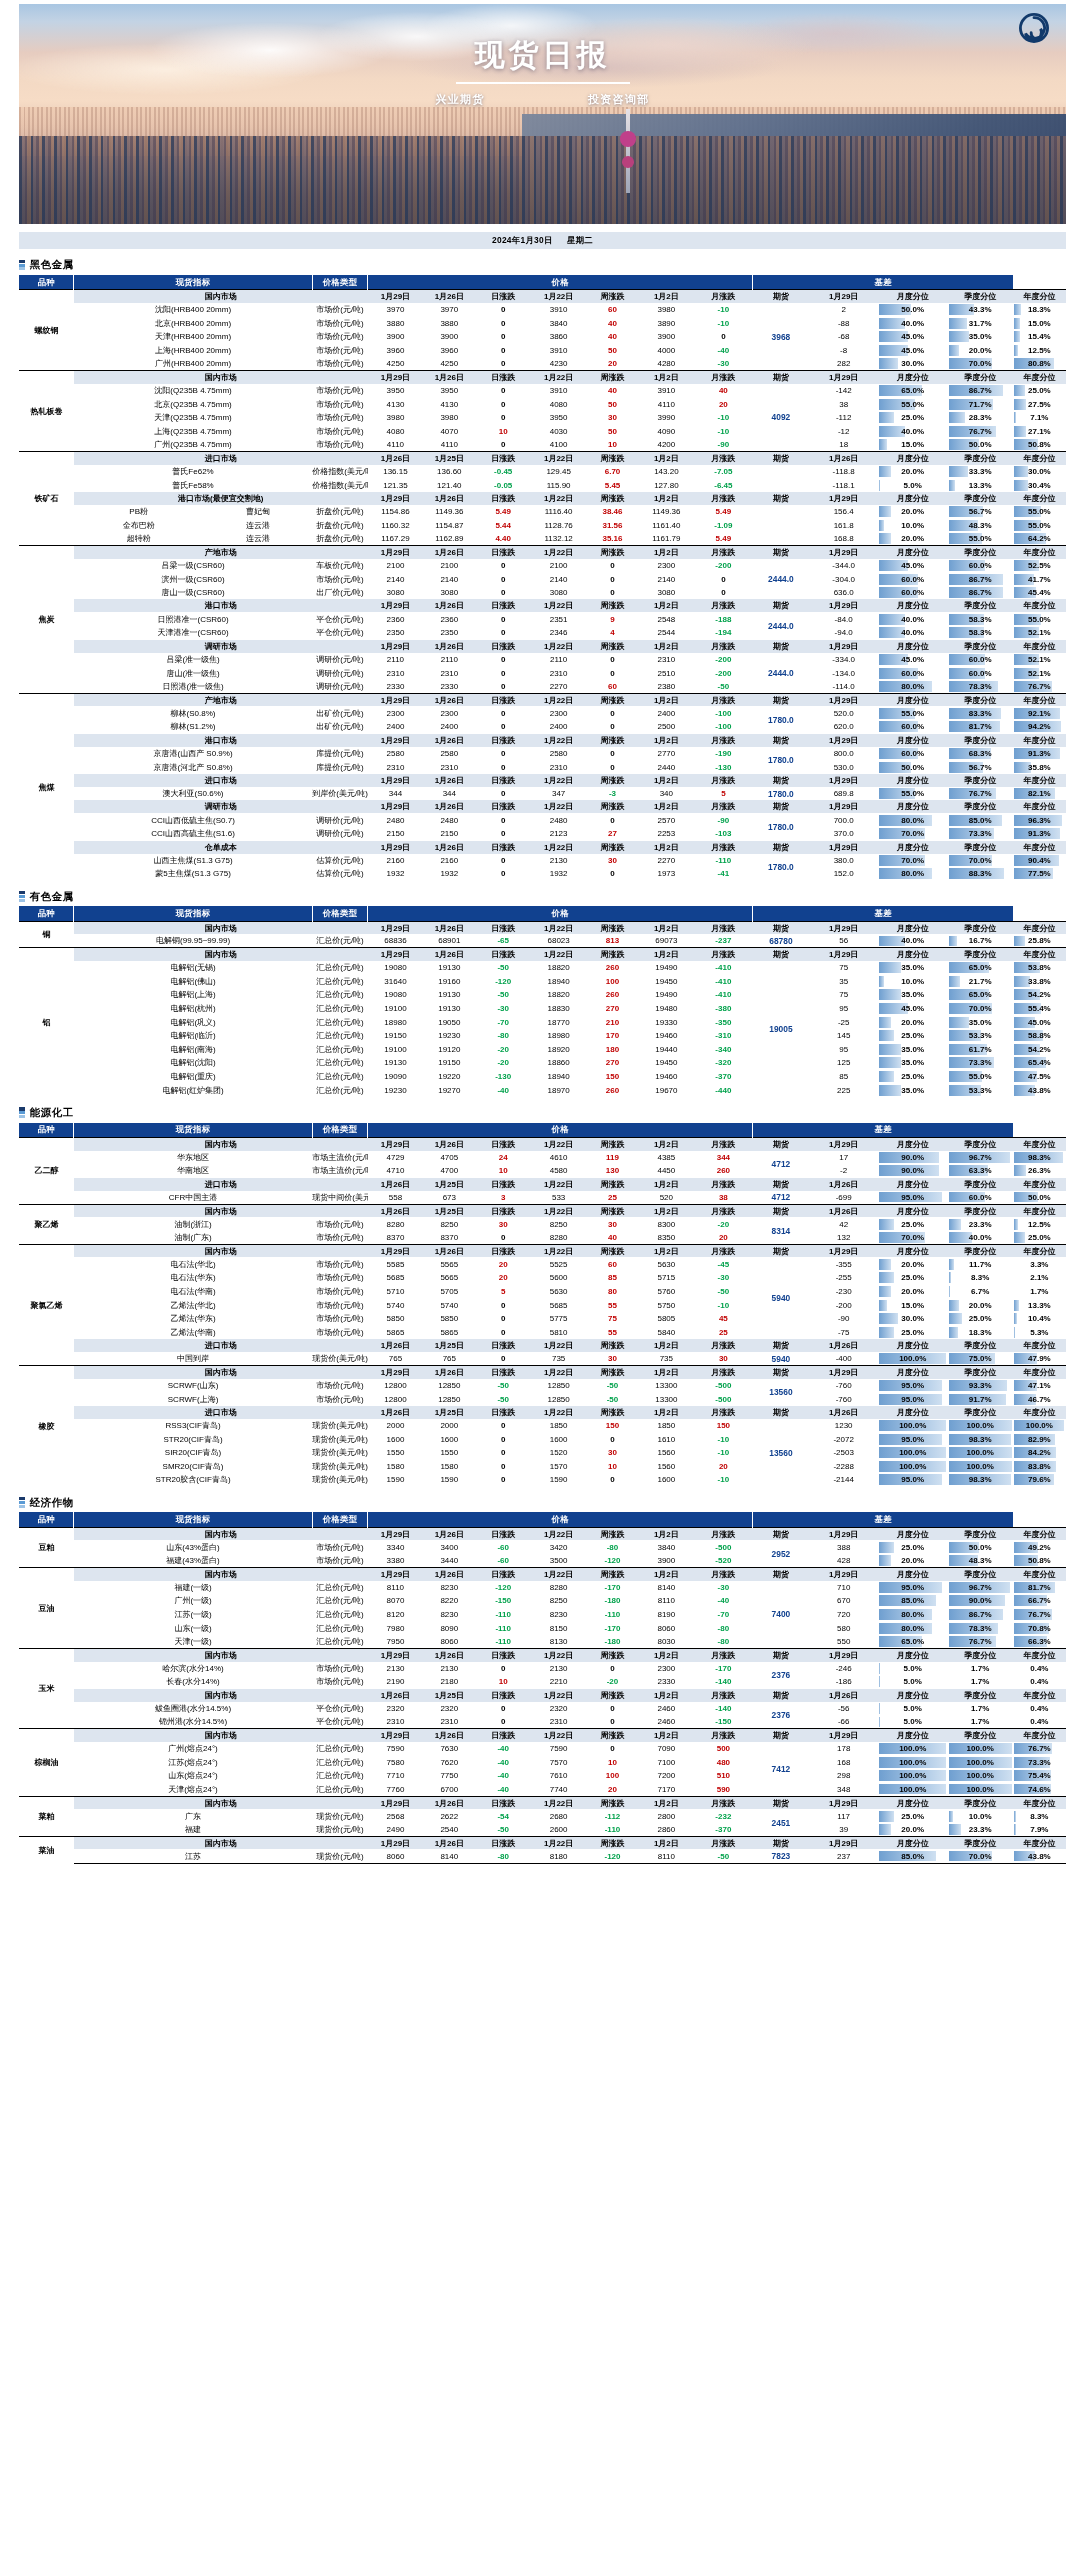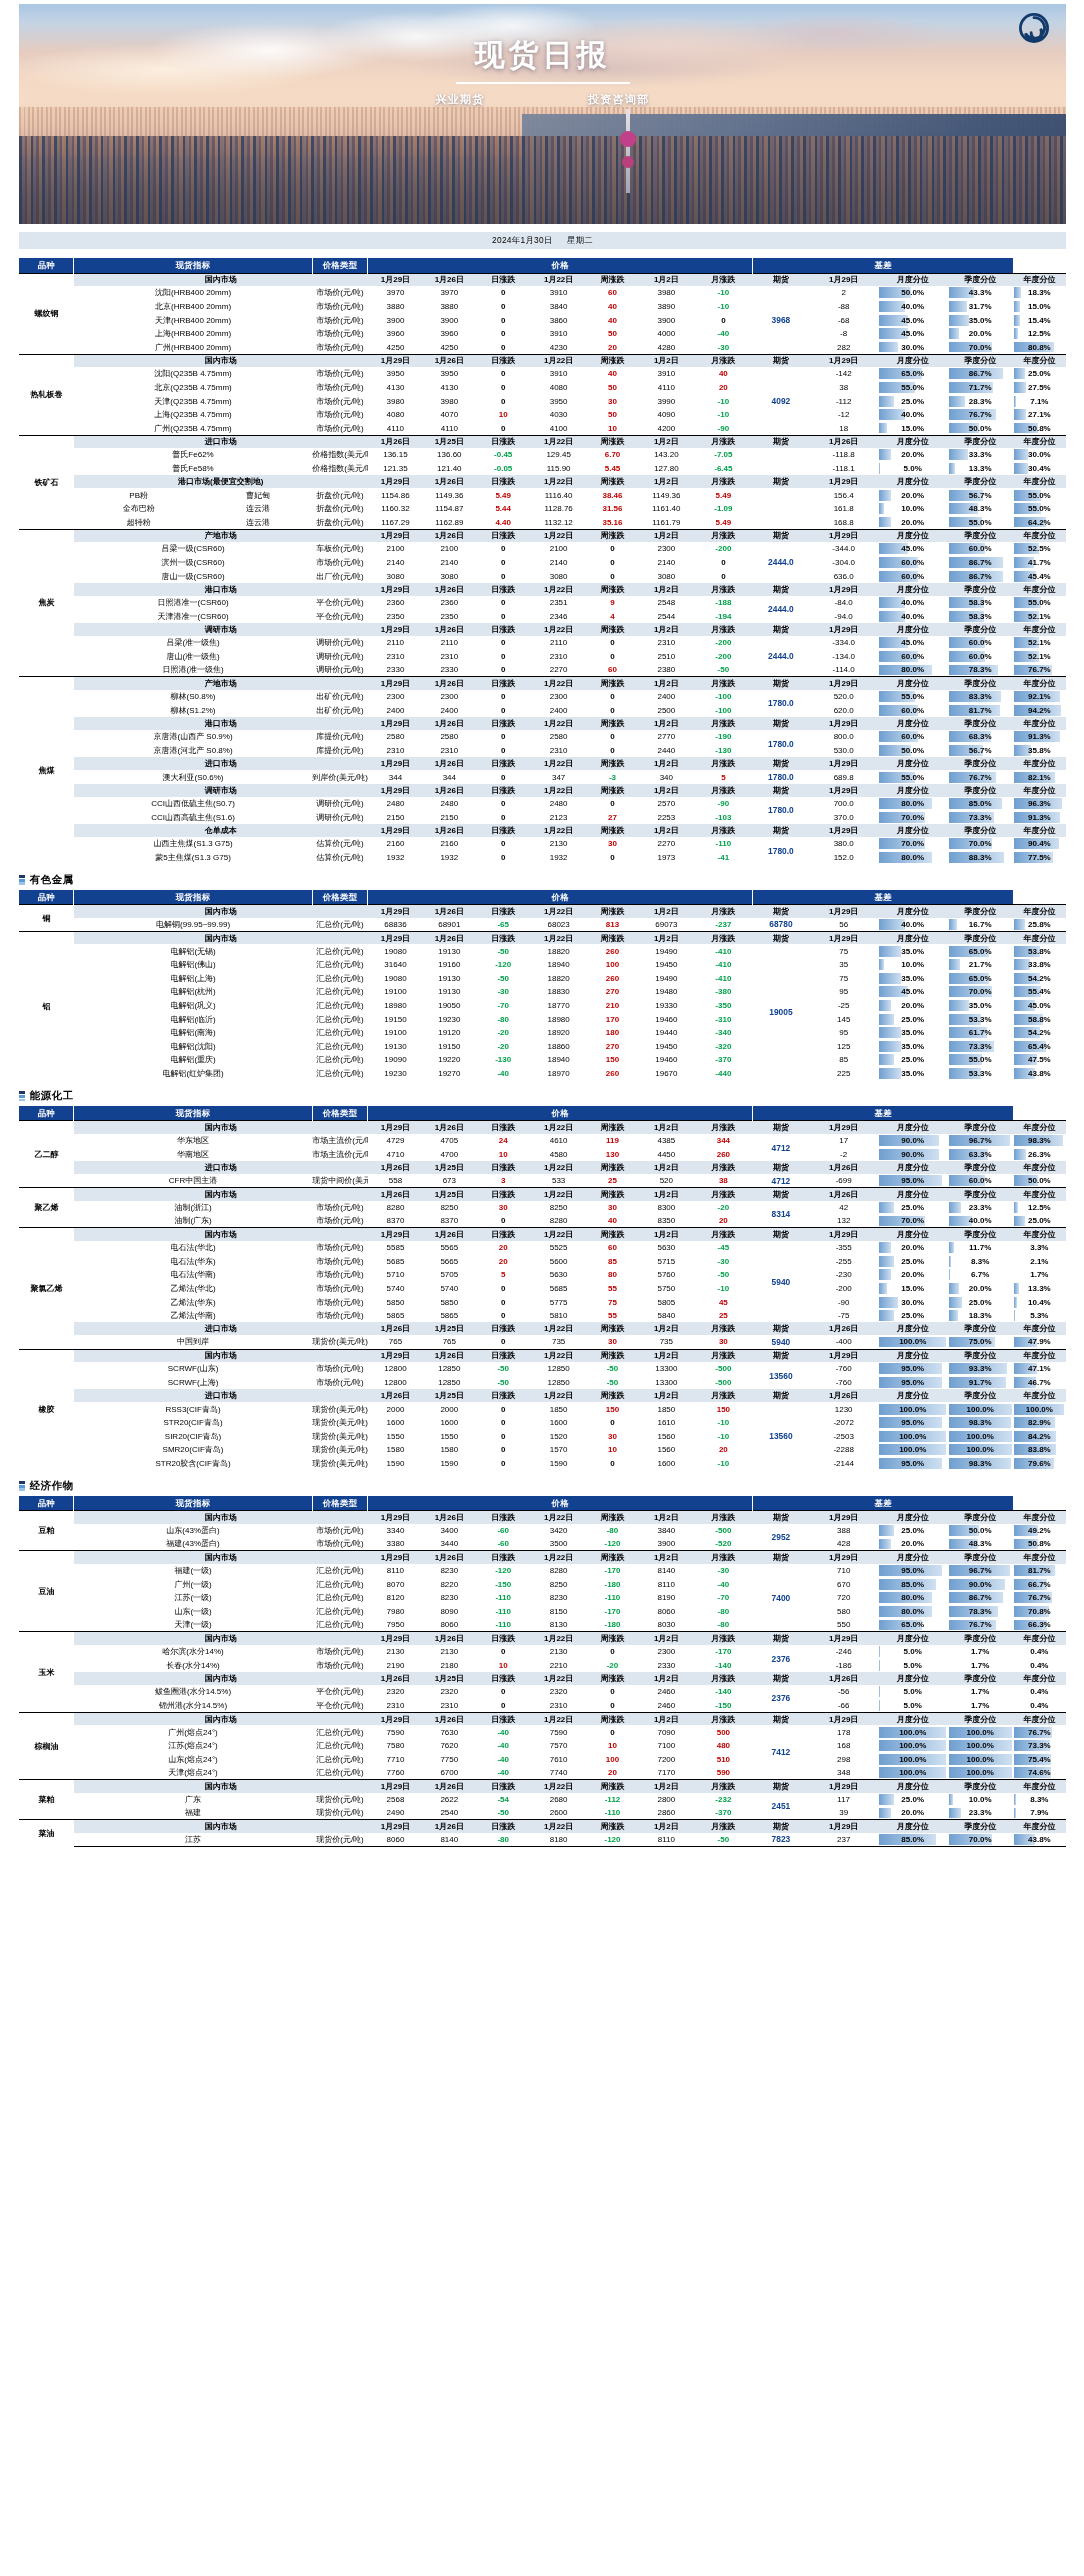--- a/index.html
+++ b/index.html
@@ -95,21 +95,21 @@
   }
   .logo {
     position:absolute; right:17px; top:9px; width:30px; height:30px;
   }
 
   
   .datebar {
     margin:7.8px 19.4px 0 19.4px; height:17.5px; background:#dde5ef;
     display:flex; align-items:center; justify-content:center;
   }
-  .datebar span { font-size:8.4px; font-weight:normal; color:#000; letter-spacing:0.3px; }
+  .datebar span { font-size:8.4px; font-weight:bold; color:#000; letter-spacing:0.3px; }
   .datebar .dow { margin-left:14.3px; }
 
   
   .section { margin:9px 19.4px 0 19.4px; }
   .sec-head { display:flex; align-items:center; gap:4.5px; margin-bottom:2.6px; }
   .sec-mark { width:5.8px; height:11px; position:relative; }
   .sec-mark i { position:absolute; left:0; width:5.8px; display:block; }
   .sec-mark i:nth-child(1){ top:0; height:3.2px; background:#1b3a6b; }
   .sec-mark i:nth-child(2){ top:3.9px; height:3.2px; background:#5b9bd5; }
   .sec-mark i:nth-child(3){ top:7.8px; height:2.6px; background:#9dc3e6; }
@@ -181,20 +181,28 @@
     </svg>
   </div>
 
   <div class="datebar">
     <span>2024年1月30日</span>
     <span class="dow">星期二</span>
   </div>
 
   <div id="sections-root">
       <div class="section">
+        <div class="sec-head">
+          <span class="sec-mark">
+            <i></i>
+            <i></i>
+            <i></i>
+          </span>
+          <span class="sec-title">黑色金属</span>
+        </div>
         <table class="rep">
           <colgroup>
             <col style="width:5.2%">
             <col style="width:12.4%">
             <col style="width:10.4%">
             <col style="width:5.3%">
             <col style="width:5.3%">
             <col style="width:5.0%">
             <col style="width:5.3%">
             <col style="width:5.3%">

